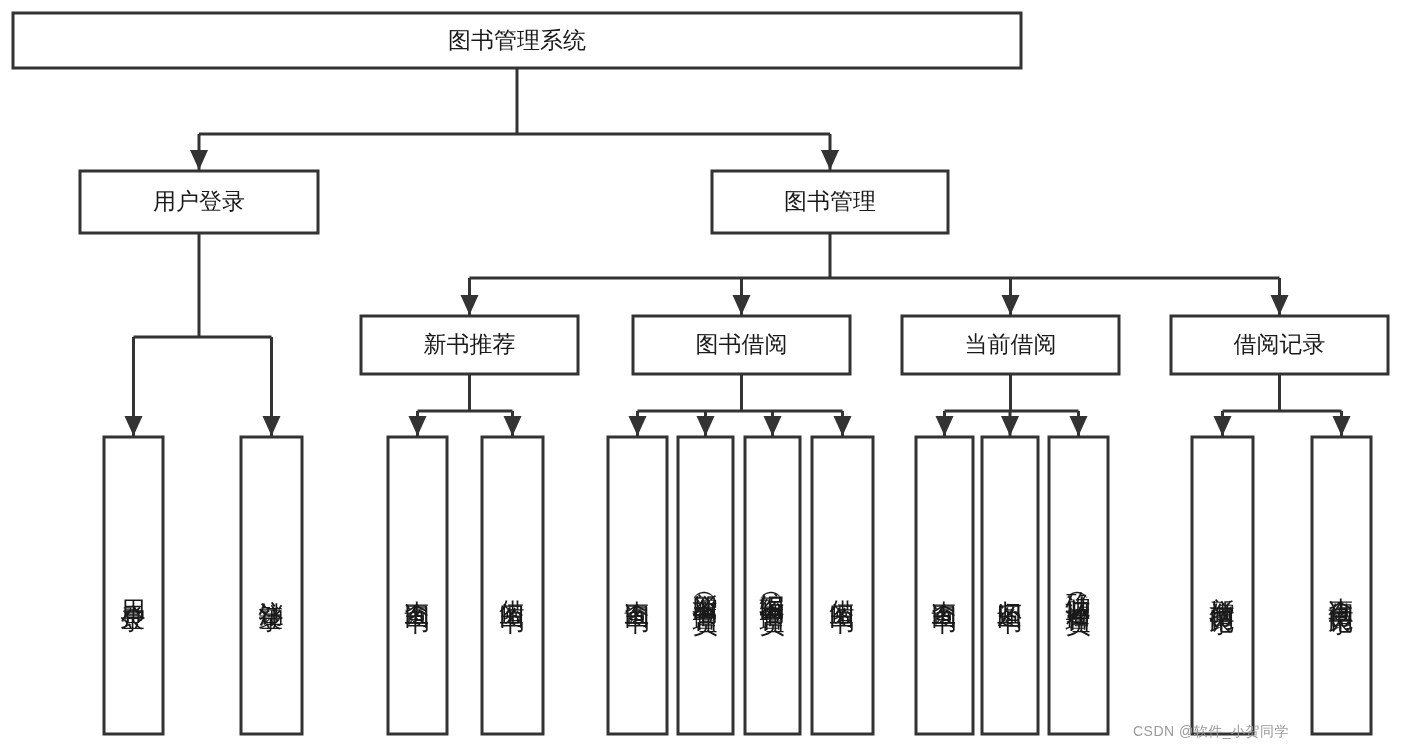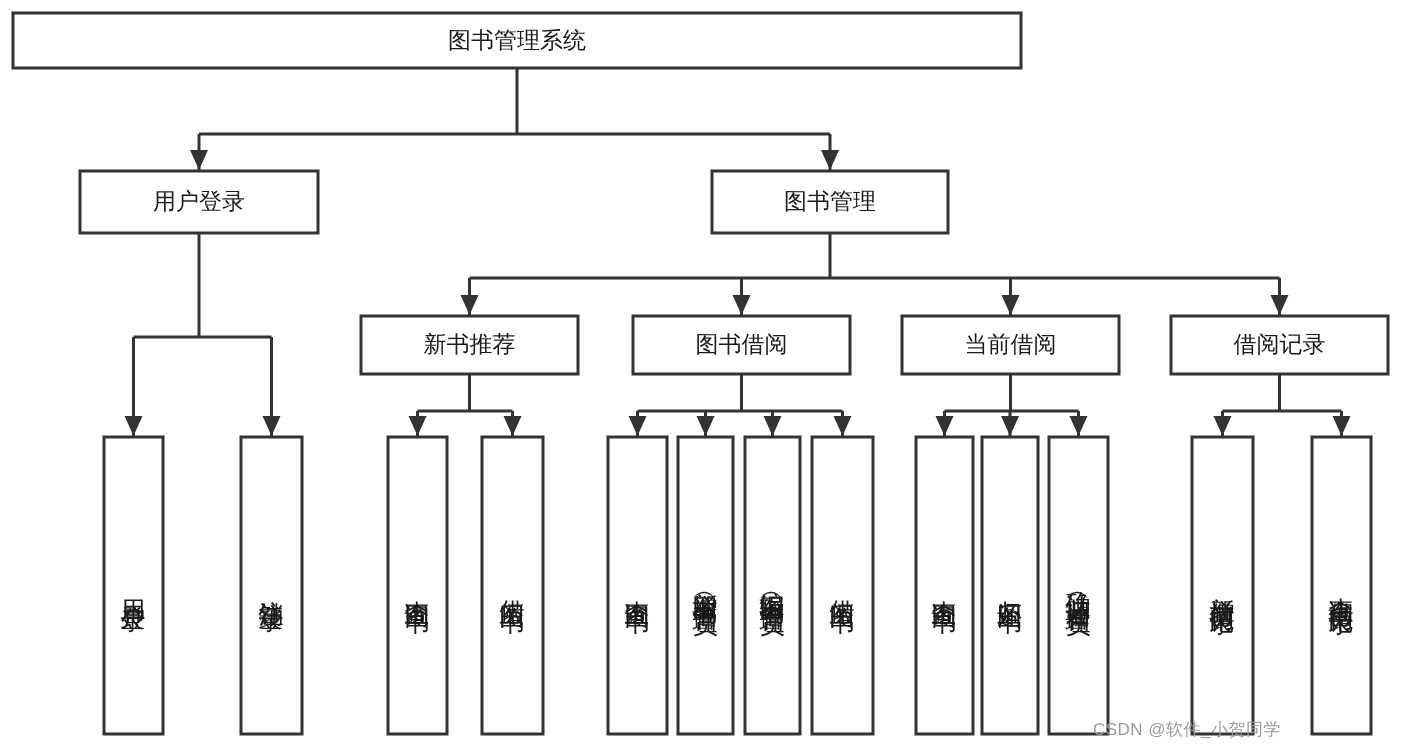--- a/index.html
+++ b/index.html
@@ -65,24 +65,24 @@
     font-family: "Liberation Sans", "DejaVu Sans", sans-serif;
     font-size: 25px;
     line-height: 1.04;
     letter-spacing: 3px;
     color: #1a1a1a;
     white-space: nowrap;
     text-align: center;
   }
   .watermark {
     position: absolute;
-    right: 28px;
+    right: 20px;
     bottom: 6px;
     font-family: "Liberation Sans", "DejaVu Sans", sans-serif;
-    font-size: 17px;
+    font-size: 14px;
     color: #9a9a9a;
     letter-spacing: 0.5px;
     white-space: nowrap;
   }
 </style>
 </head>
 <body>
 
 <div id="diagram-root">
   <svg class="flow" viewBox="0 0 1405 747">

